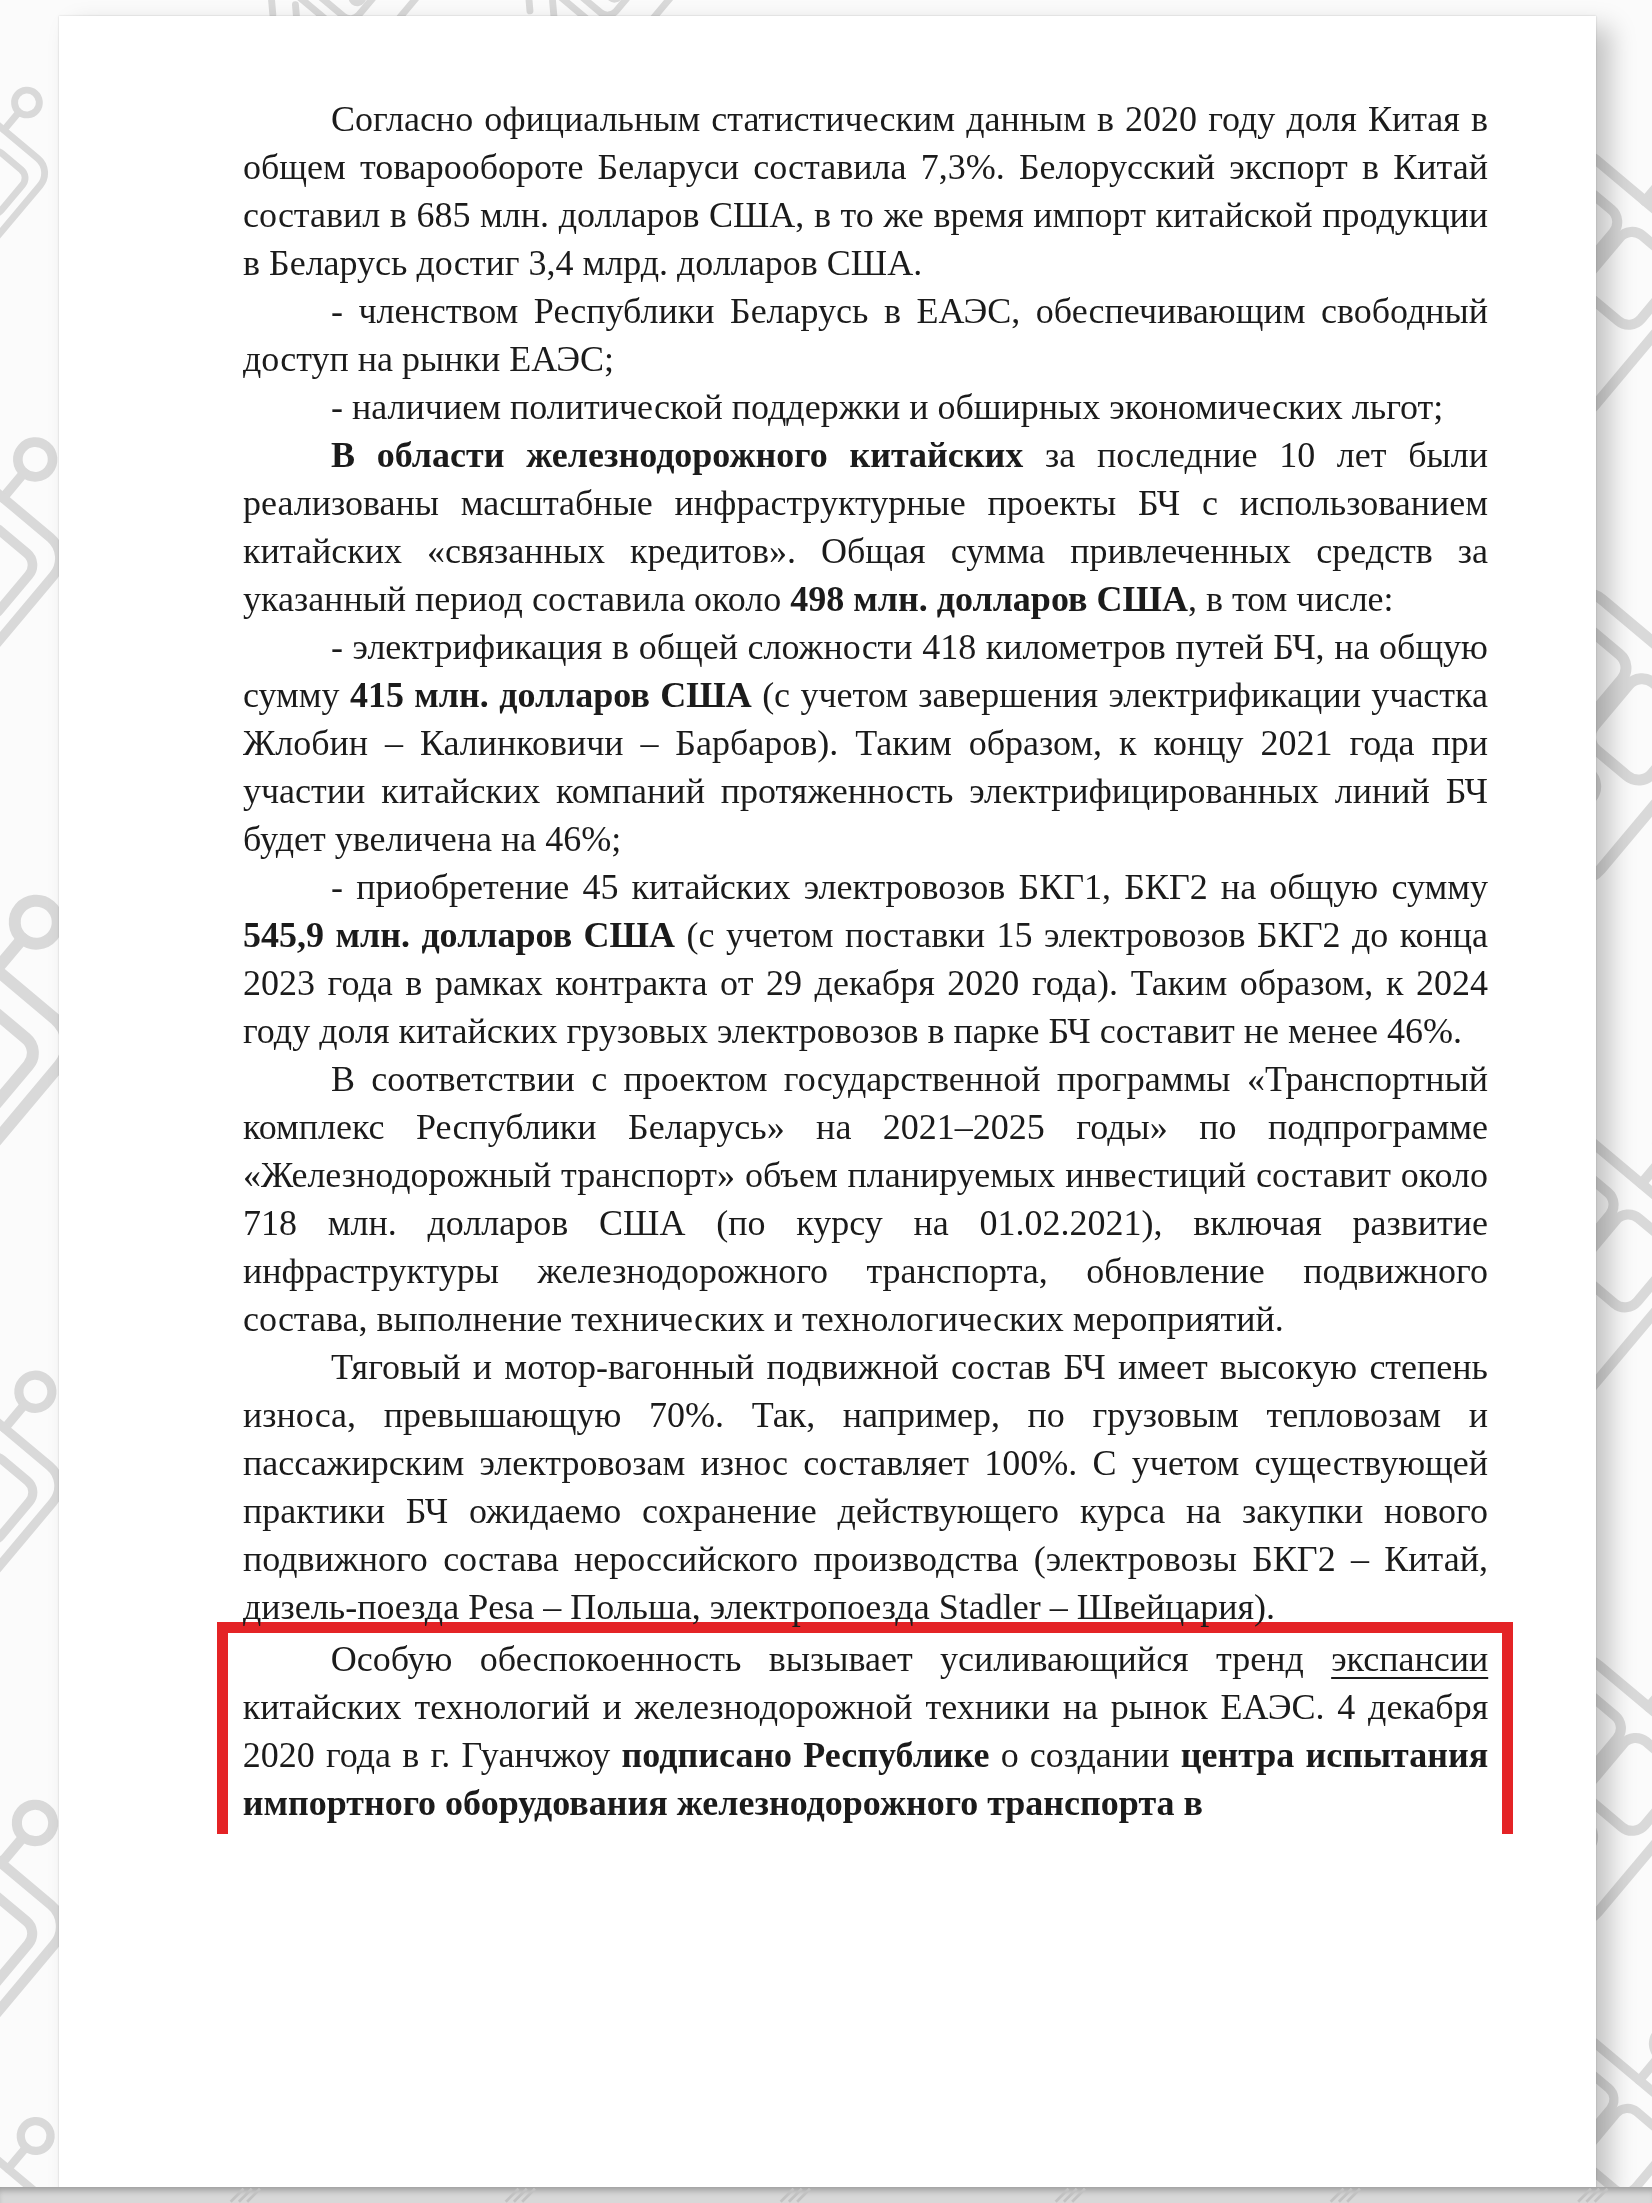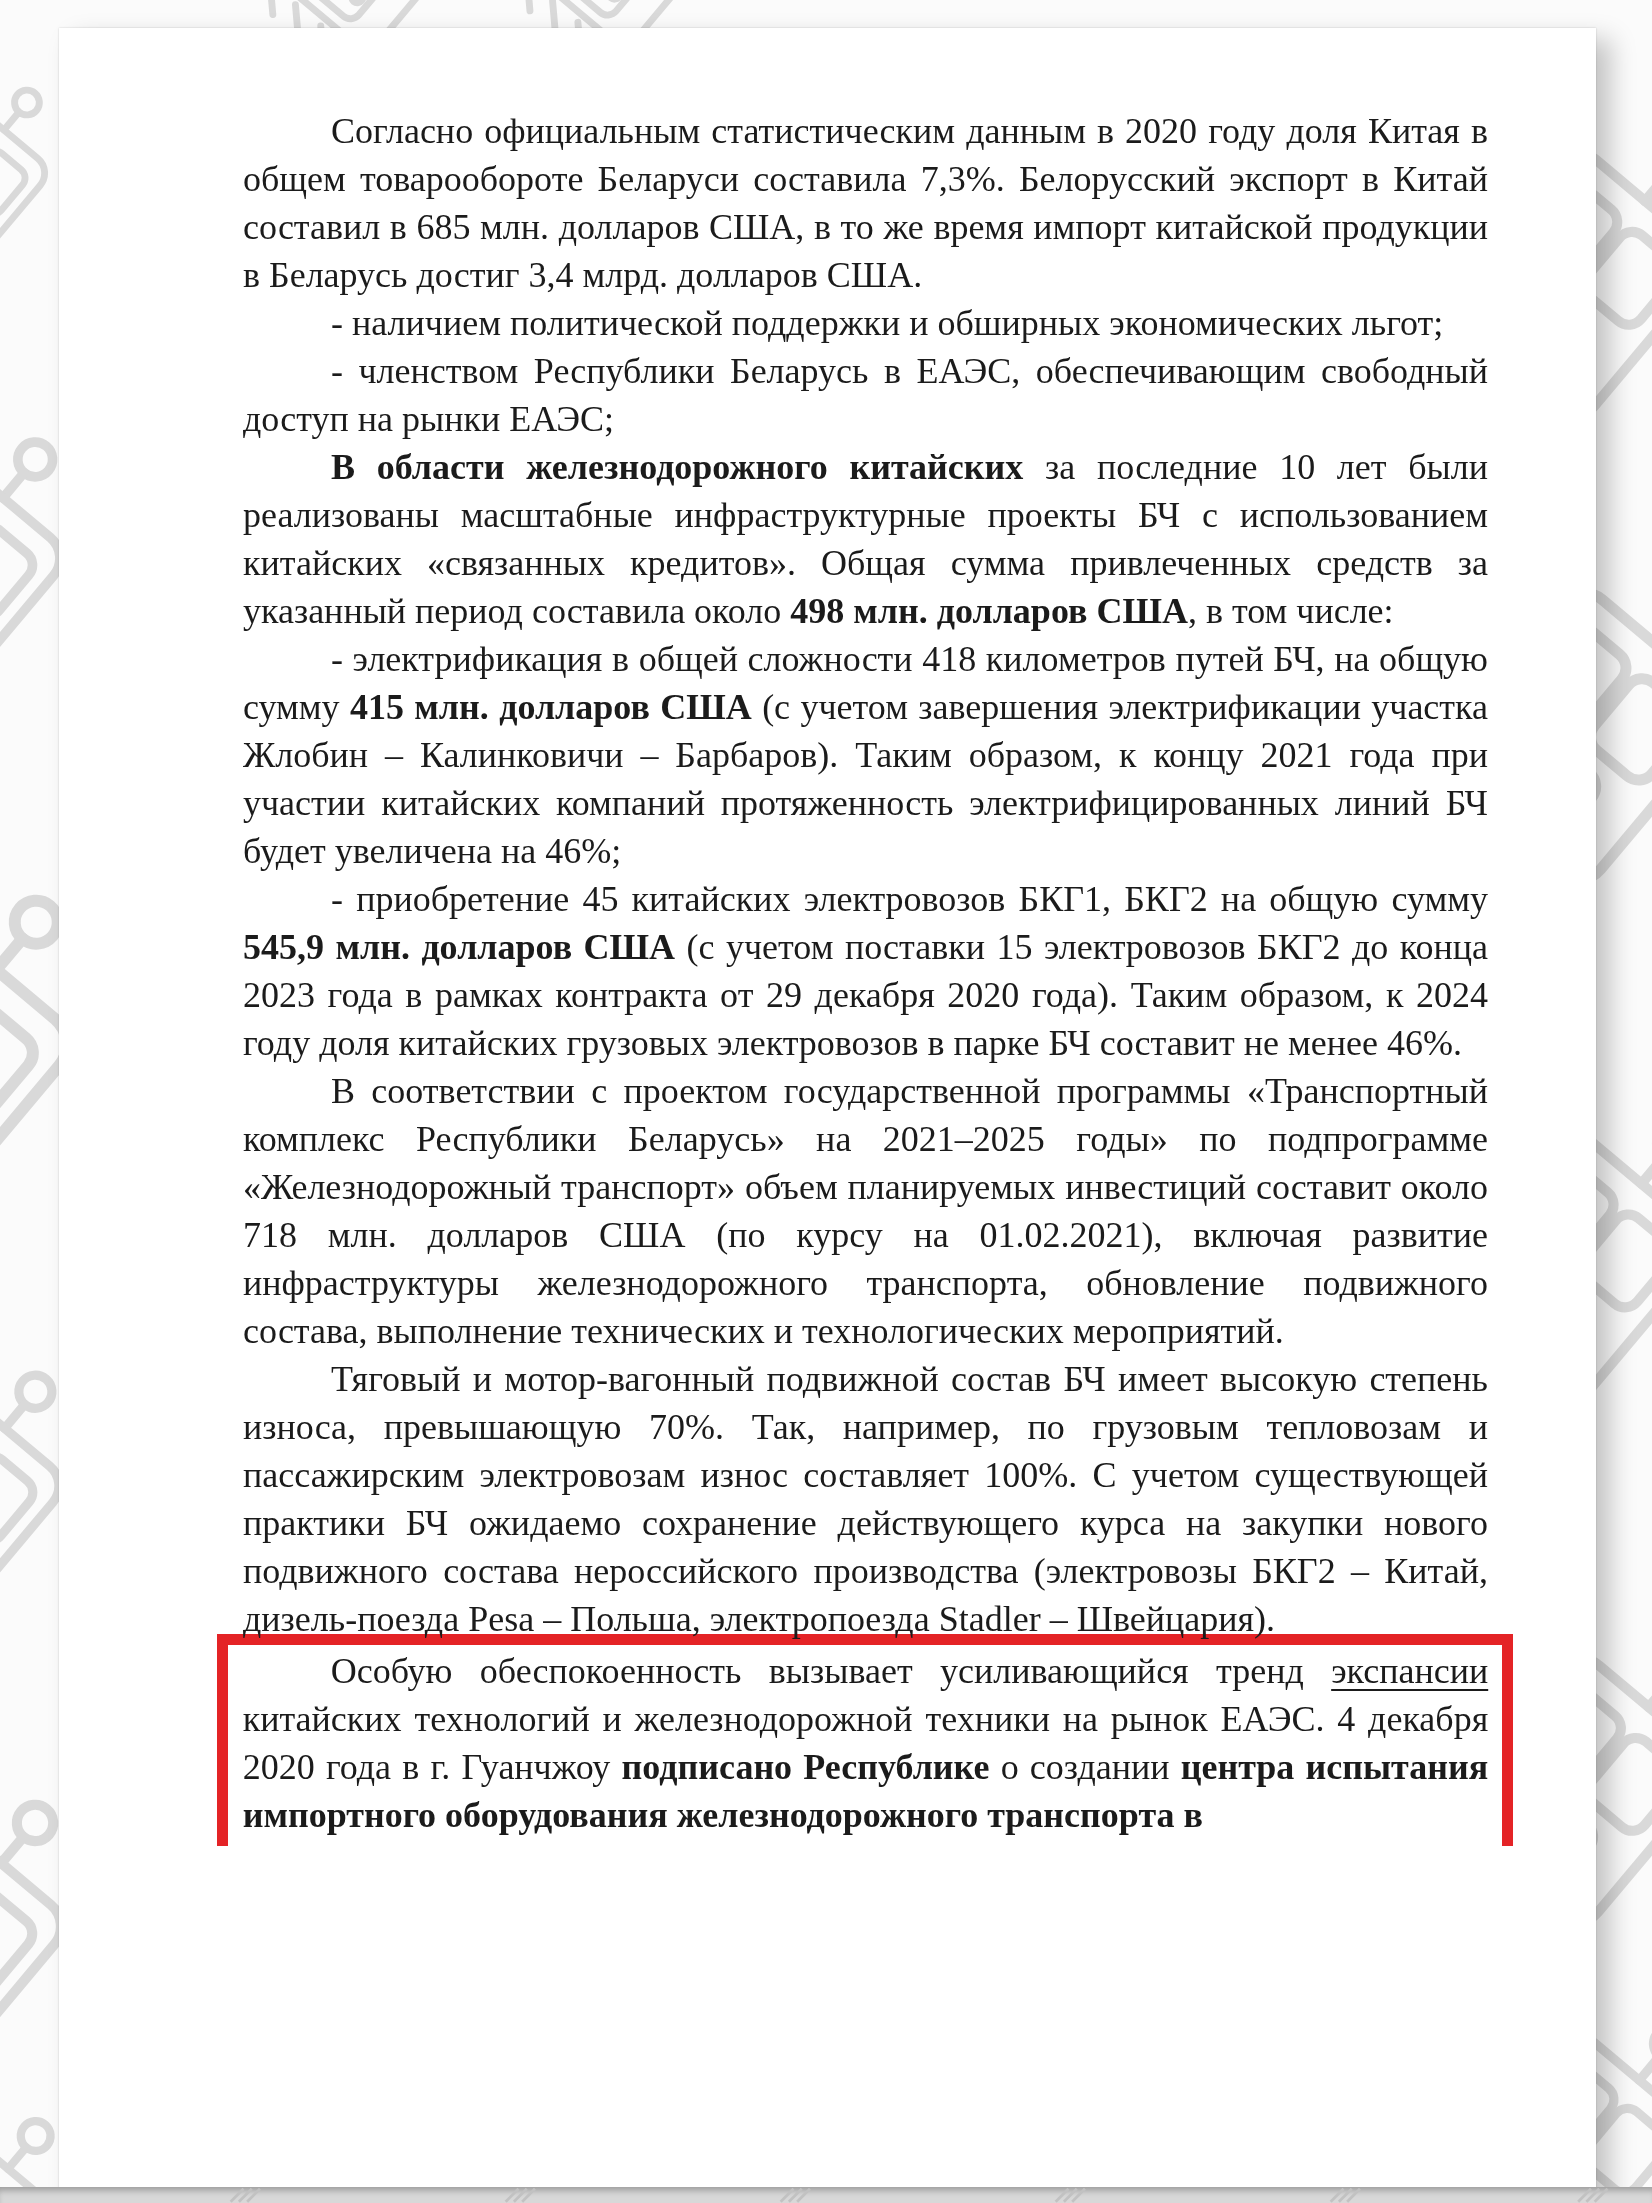--- a/index.html
+++ b/index.html
@@ -21,21 +21,21 @@
     position: absolute;
     left: 0; top: 0;
     width: 1653px; height: 2204px;
     z-index: 0;
     color: var(--wm, #d9d9d9);
   }
   
   .page {
     position: absolute;
     left: 59px;
-    top: 28px;
+    top: 16px;
     width: 1537px;
     height: 2175px;
     background: var(--paper, #ffffff);
     box-shadow: 0 0 1.8px rgba(0,0,0,0.18), 14.7px 11px 24px rgba(0,0,0,0.22);
     z-index: 1;
     overflow: hidden;
   }
   .doc-text {
     position: absolute;
     left: 184px;
@@ -107,22 +107,22 @@
     <use href="#tram" transform="translate(1748,1710) rotate(40) scale(2.2)"></use>
     <use href="#tram" transform="translate(1742,2130) rotate(40) scale(2.0)"></use>
 
     <use href="#tram" transform="translate(420,-210) rotate(40) scale(1.5)"></use>
     <use href="#tram" transform="translate(700,-214) rotate(40) scale(1.5)"></use>
   </svg>
 
   <div class="page">
     <div class="doc-text">
         <p>Согласно официальным статистическим данным в 2020 году доля Китая в общем товарообороте Беларуси составила 7,3%. Белорусский экспорт в Китай составил в 685 млн. долларов США, в то же время импорт китайской продукции в Беларусь достиг 3,4 млрд. долларов США.</p>
+        <p>- членством Республики Беларусь в ЕАЭС, обеспечивающим свободный доступ на рынки ЕАЭС;</p>
         <p>- наличием политической поддержки и обширных экономических льгот;</p>
-        <p>- членством Республики Беларусь в ЕАЭС, обеспечивающим свободный доступ на рынки ЕАЭС;</p>
         <p><span class="b">В области железнодорожного китайских</span> за последние 10 лет были реализованы масштабные инфраструктурные проекты БЧ с использованием китайских «связанных кредитов». Общая сумма привлеченных средств за указанный период составила около <span class="b">498 млн. долларов США</span>, в том числе:</p>
         <p>- электрификация в общей сложности 418 километров путей БЧ, на общую сумму <span class="b">415 млн. долларов США</span> (с учетом завершения электрификации участка Жлобин – Калинковичи – Барбаров). Таким образом, к концу 2021 года при участии китайских компаний протяженность электрифицированных линий БЧ будет увеличена на 46%;</p>
         <p>- приобретение 45 китайских электровозов БКГ1, БКГ2 на общую сумму <span class="b">545,9 млн. долларов США</span> (с учетом поставки 15 электровозов БКГ2 до конца 2023 года в рамках контракта от 29 декабря 2020 года). Таким образом, к 2024 году доля китайских грузовых электровозов в парке БЧ составит не менее 46%.</p>
         <p>В соответствии с проектом государственной программы «Транспортный комплекс Республики Беларусь» на 2021–2025 годы» по подпрограмме «Железнодорожный транспорт» объем планируемых инвестиций составит около 718 млн. долларов США (по курсу на 01.02.2021), включая развитие инфраструктуры железнодорожного транспорта, обновление подвижного состава, выполнение технических и технологических мероприятий.</p>
         <p>Тяговый и мотор-вагонный подвижной состав БЧ имеет высокую степень износа, превышающую 70%. Так, например, по грузовым тепловозам и пассажирским электровозам износ составляет 100%. С учетом существующей практики БЧ ожидаемо сохранение действующего курса на закупки нового подвижного состава нероссийского производства (электровозы БКГ2 – Китай, дизель-поезда Pesa – Польша, электропоезда Stadler – Швейцария).</p>
         <div class="redbox">
           <p>Особую обеспокоенность вызывает усиливающийся тренд <span class="u">экспансии</span> китайских технологий и железнодорожной техники на рынок ЕАЭС. 4 декабря 2020 года в г. Гуанчжоу <span class="b">подписано Республике</span> о создании <span class="b">центра испытания импортного оборудования железнодорожного транспорта в</span></p>
         </div>
       </div>
   </div>

